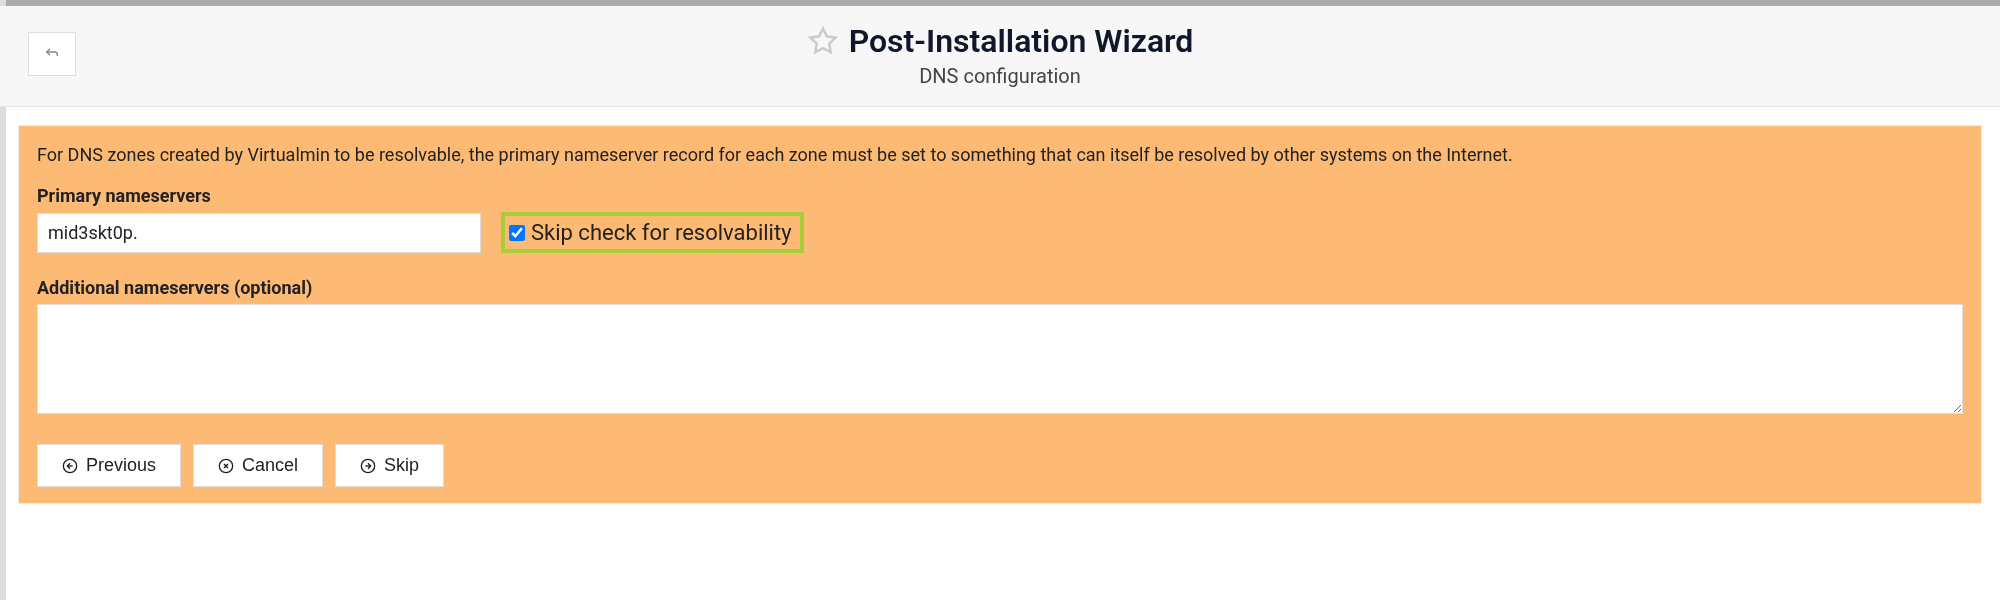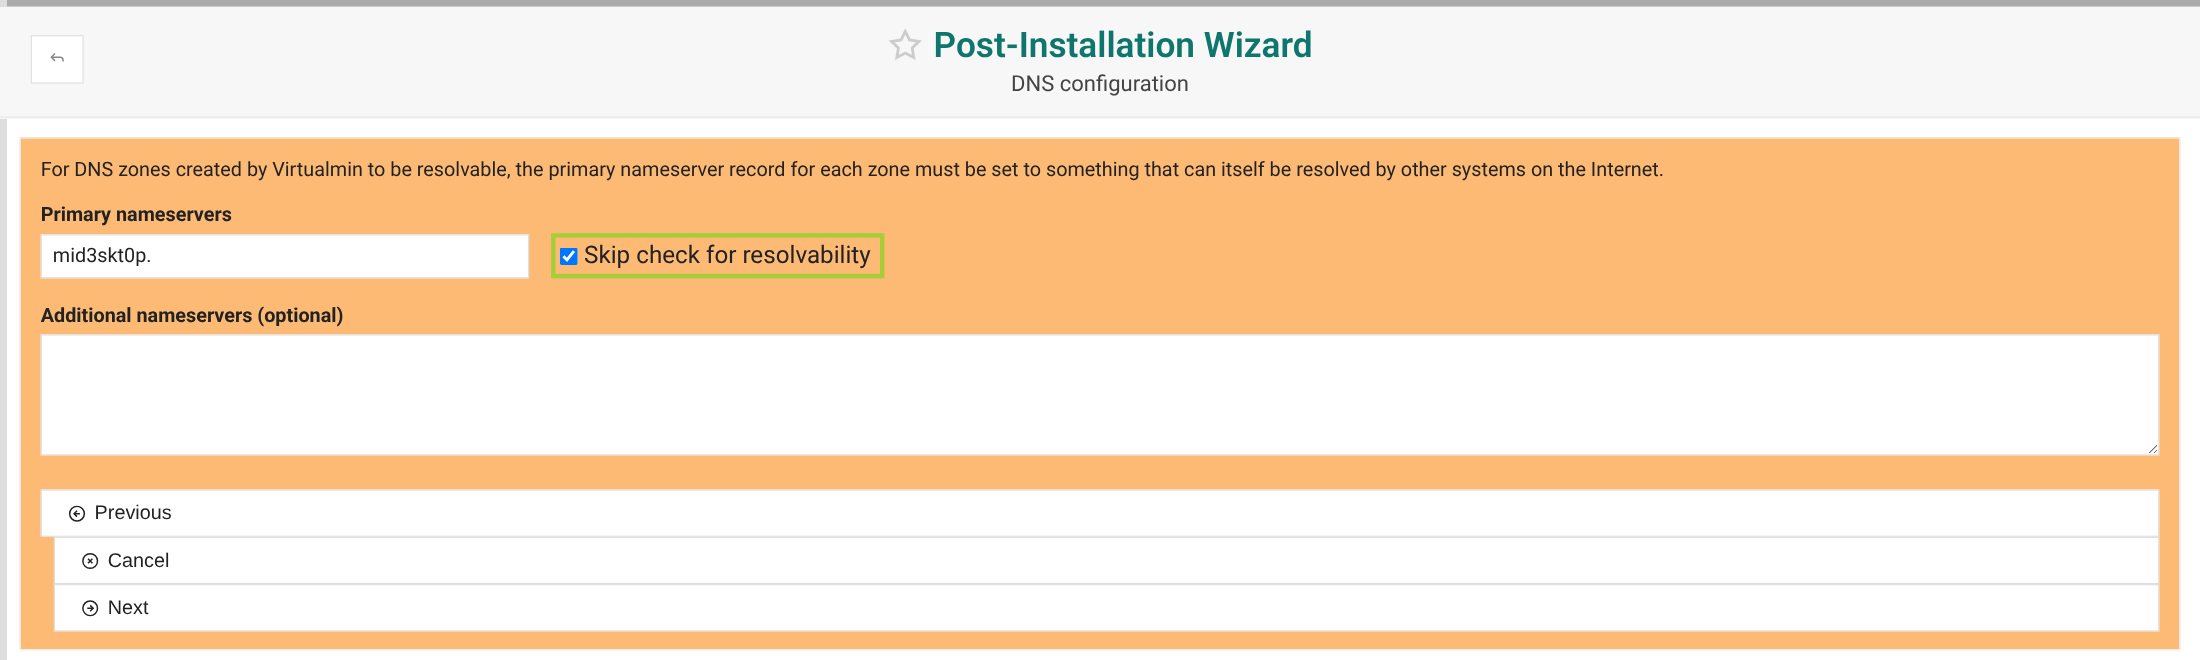--- a/index.html
+++ b/index.html
@@ -52,21 +52,21 @@
       width: 32px;
       height: 32px;
       display: inline-flex;
       align-items: center;
       justify-content: center;
       color: #ccc;
     }
     .page-title {
       font-size: 32px;
       font-weight: 600;
-      color: #0f766e;
+      color: #0f172a;
     }
     .page-subtitle {
       font-size: 20px;
       color: #444;
       margin-top: 4px;
     }
     .content {
       background: #fdba74;
       margin: 18px;
       border: 1px solid #eee;
@@ -122,21 +122,20 @@
       border: 1px solid #ddd;
       padding: 8px 10px;
       font-size: 18px;
       font-family: inherit;
       resize: vertical;
     }
     .button-row {
       display: flex;
       gap: 0;
       margin-top: 26px;
-      flex-direction: column;
     }
     .nav-button {
       background: #fff;
       border: 1px solid #ddd;
       padding: 10px 24px;
       font-size: 18px;
       color: #222;
       cursor: pointer;
       display: inline-flex;
       align-items: center;
@@ -226,16 +225,16 @@
       <span>Cancel</span>
     </button>
     <button class="nav-button">
       <span class="btn-icon">
         <svg viewBox="0 0 24 24" width="16" height="16" fill="none" stroke="currentColor" stroke-width="2">
           <circle cx="12" cy="12" r="10"></circle>
           <polyline points="12 16 16 12 12 8"></polyline>
           <line x1="8" y1="12" x2="16" y2="12"></line>
         </svg>
       </span>
-      <span>Next</span>
+      <span>Skip</span>
     </button>
   </div>
 </div>
 
 </body></html>

